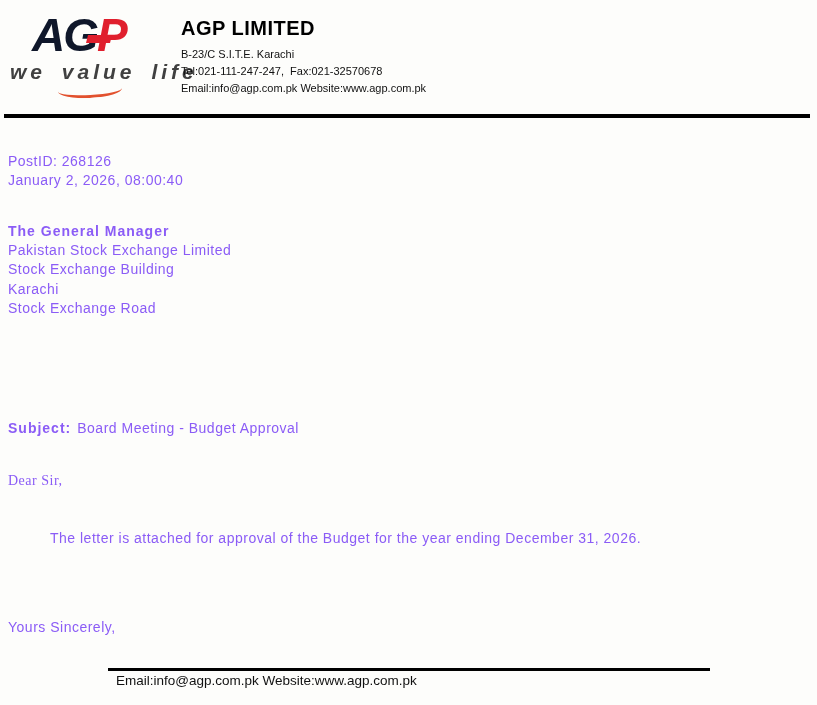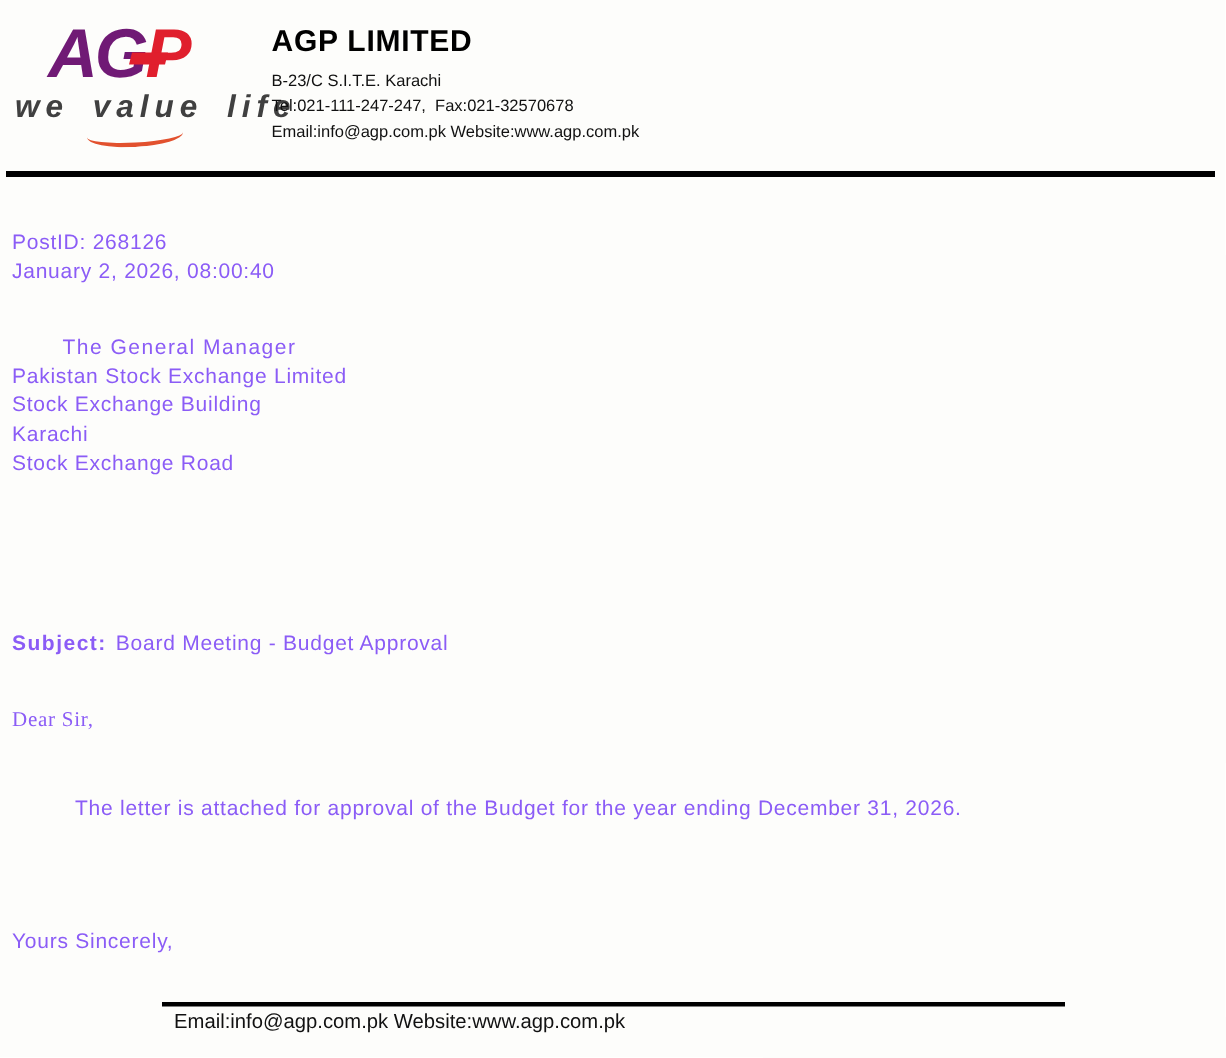--- a/index.html
+++ b/index.html
@@ -16,21 +16,21 @@
   
   .logo { position:absolute; left:10px; top:12px; width:170px; height:80px; }
   .logo-word {
     position:relative;
     margin-left:22px;
     font-size:46px; line-height:46px;
     font-weight:bold; font-style:italic;
     letter-spacing:-2px;
     font-family:"Liberation Sans", sans-serif;
   }
-  .logo-blue { color:#701a75; }
+  .logo-blue { color:#0f172a; }
   .logo-red  { color:#e01f2d; }
   .g-bar {
     position:absolute; left:55px; top:23px;
     width:24px; height:8px;
     background:#e01f2d;
     transform:skewX(-14deg);
   }
   .tagline {
     margin-top:2px; margin-left:0;
     color:#404040;
@@ -62,21 +62,21 @@
   .head-rule {
     position:absolute; top:114px; left:4px;
     width:806px; height:4px; background:#000;
   }
 
   
   .geo { font-size:14px; letter-spacing:0.5px; color:#8b5cf6; }
 
   .meta       { position:absolute; left:8px; top:152px; line-height:19px; }
   .recipient  { position:absolute; left:8px; top:222px; line-height:19.2px; }
-  .recipient .title { font-weight:normal; letter-spacing:1px;text-align:center; }
+  .recipient .title { font-weight:bold; letter-spacing:1px; }
   .subject    { position:absolute; left:8px; top:420px; }
   .subject .label { font-weight:bold; letter-spacing:1px; margin-right:6px; }
   .salutation { position:absolute; left:8px; top:473px;font-family:Liberation Serif, serif; }
   .body-par   { position:absolute; left:8px; top:529px; width:770px; line-height:19px;margin-left:42px; }
   .closing    { position:absolute; left:8px; top:619px; }
 
   
   .foot-rule {
     position:absolute; left:108px; top:668px;
     width:602px; height:3px; background:#000;

